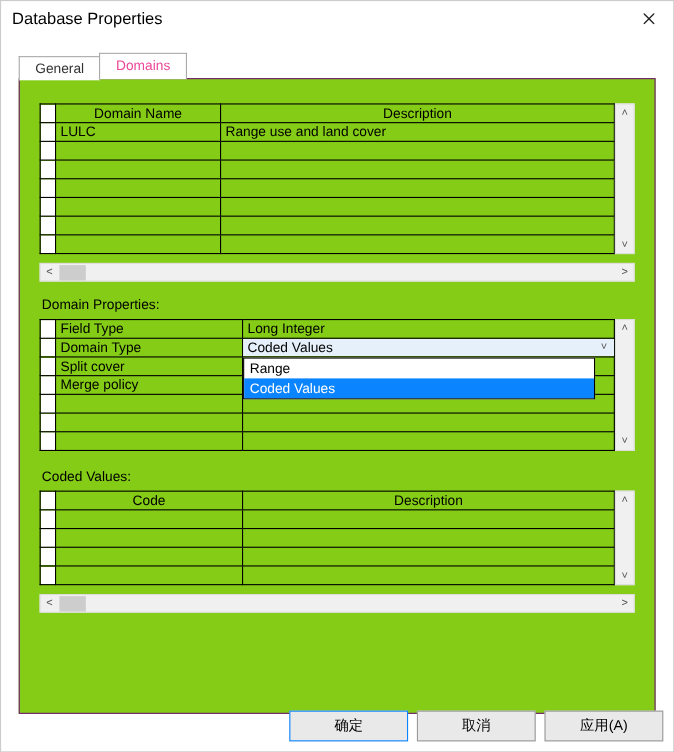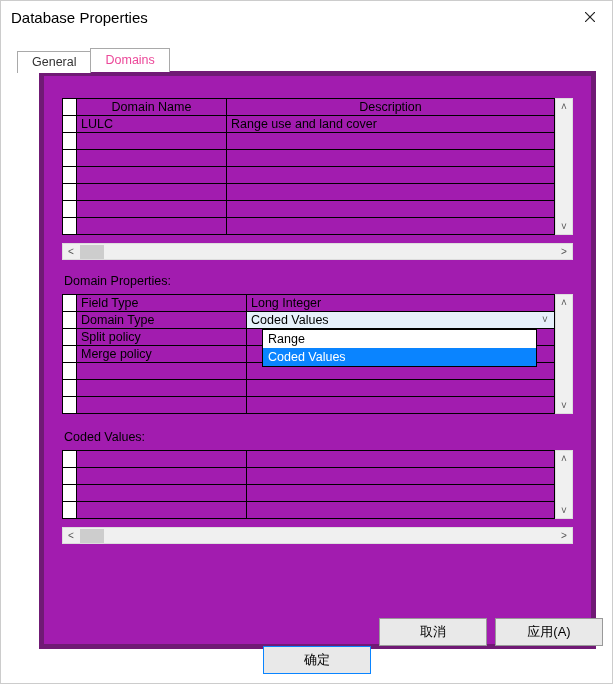--- a/index.html
+++ b/index.html
@@ -65,27 +65,26 @@
     border-color: #a9a9a9;
     color: #333;
     top: 2px;
     padding-top: 3px;
     padding-bottom: 4px;
   }
   .tab + .tab { margin-left: -1px; }
   .tab.active { z-index: 3; }
 
   .tab-body {
-    border: 5px solid #701a75;
-    background: #a21caf;
+    border: 1px solid #701a75;
+    background: #84cc16;
     padding: 22px 18px 12px 18px;
     position: relative;
     top: 0;
     height: 578px;
-    margin-left: 22px;
   }
 
   .section-label {
     font-size: 12.5px;
     margin: 0 0 6px 2px;
   }
 
   
   .grid-wrap {
     position: relative;
@@ -174,21 +173,21 @@
     right: 0; top: 0; bottom: 0;
     width: 18px;
     display: flex;
     align-items: center;
     justify-content: center;
     color: #555;
     font-size: 10px;
   }
   .dropdown-pop {
     position: absolute;
-    left: 200px;
+    left: 185px;
     right: 18px;
     top: 35px;
     border: 1px solid #000;
     background: #fff;
     z-index: 10;
   }
   .dropdown-pop .opt {
     padding: 1px 5px;
     font-size: 12.5px;
     line-height: 16px;
@@ -211,21 +210,20 @@
     height: 28px;
     border: 1px solid #999;
     background: #e9e9e9;
     font-size: 13px;
     display: flex;
     align-items: center;
     justify-content: center;
   }
   .btn.primary {
     border: 1.5px solid #0a84ff;
-    margin-top: 28px;
   }
 </style>
 </head>
 <body>
 
 <div class="titlebar">
   <span class="title">Database Properties</span>
   <div class="close">
     <svg viewBox="0 0 10 10">
         <line x1="0" y1="0" x2="10" y2="10"></line>
@@ -328,21 +326,21 @@
           <tr>
             <td class="rh"></td>
             <td>Domain Type</td>
             <td class="combo-cell">
               <span class="combo-text">Coded Values</span>
               <span class="chev">˅</span>
             </td>
           </tr>
           <tr>
             <td class="rh"></td>
-            <td>Split policy</td>
+            <td>Split cover</td>
             <td></td>
           </tr>
           <tr>
             <td class="rh"></td>
             <td>Merge policy</td>
             <td></td>
           </tr>
           <tr>
                 <td class="rh"></td>
                 <td></td>
@@ -377,20 +375,25 @@
 
     <div class="grid">
       <div class="grid-left">
         <table class="data">
           <colgroup>
               <col class="rowhdr">
               <col style="width:170px">
               <col>
             </colgroup>
           <tbody>
+              <tr>
+            <th class="rh"></th>
+            <th>Code</th>
+            <th>Description</th>
+          </tr>
           <tr>
                 <td class="rh"></td>
                 <td></td>
                 <td></td>
               </tr>
           <tr>
                 <td class="rh"></td>
                 <td></td>
                 <td></td>
               </tr>

